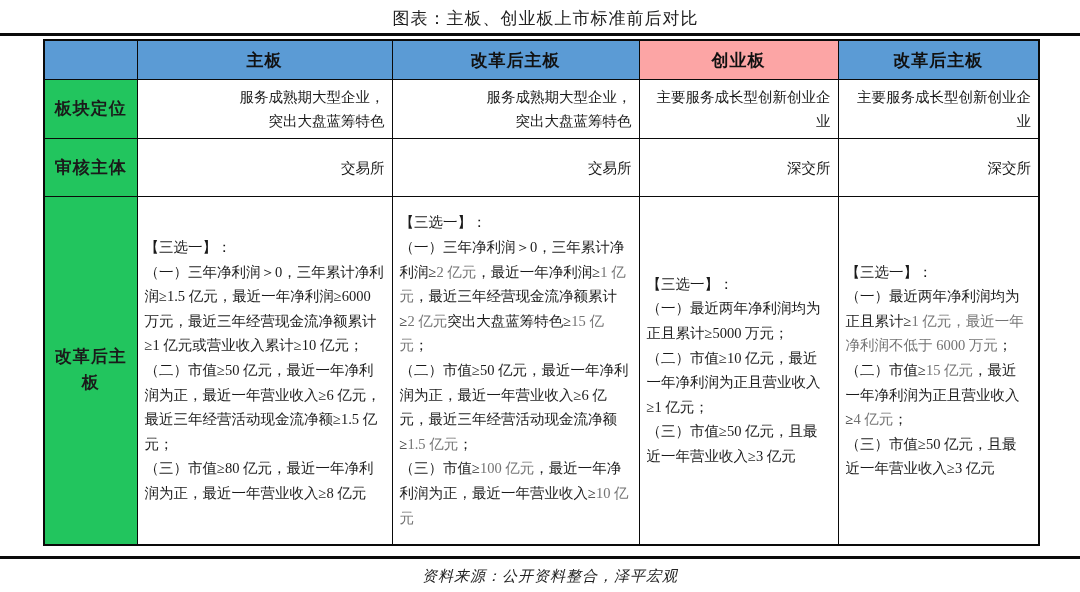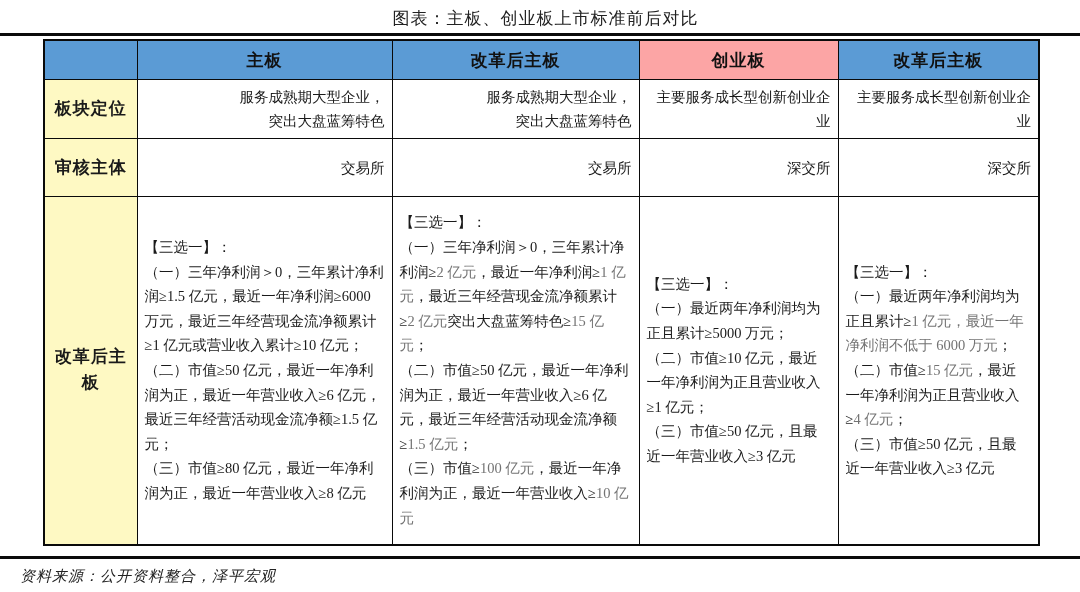--- a/index.html
+++ b/index.html
@@ -49,21 +49,21 @@
     color: #111;
     letter-spacing: 1px;
   }
   tbody th.rowlabel {
     font-size: 17px;
     font-weight: bold;
     text-align: center;
     vertical-align: middle;
     line-height: 26px;
     letter-spacing: 1px;
-    background: #fef9c3;
+    background: #22c55e;
   }
   tr.r-position  { height: 59px; }
   tr.r-reviewer  { height: 58px; margin-left: 24px; }
   tr.r-standards { height: 348px; }
 
   td.center-cell {
     text-align: right;
     vertical-align: middle;
     font-size: 14.5px;
     line-height: 24px;
@@ -78,20 +78,21 @@
     padding: 4px 8px;
   }
   .hl { color: #d93a2b; }
 
   .source {
     font-style: italic;
     font-size: 15px;
     letter-spacing: 1px;
     margin: 8px 0 0 20px;
     color: #222;
+    text-align: center;
   }
 </style>
 <style>.hl{color:#737373;}</style></head>
 <body>
 
 <div class="page">
 
   <div class="title">图表：主板、创业板上市标准前后对比</div>
   <div class="rule top" style="background: rgb(10, 10, 10);"></div>
 

